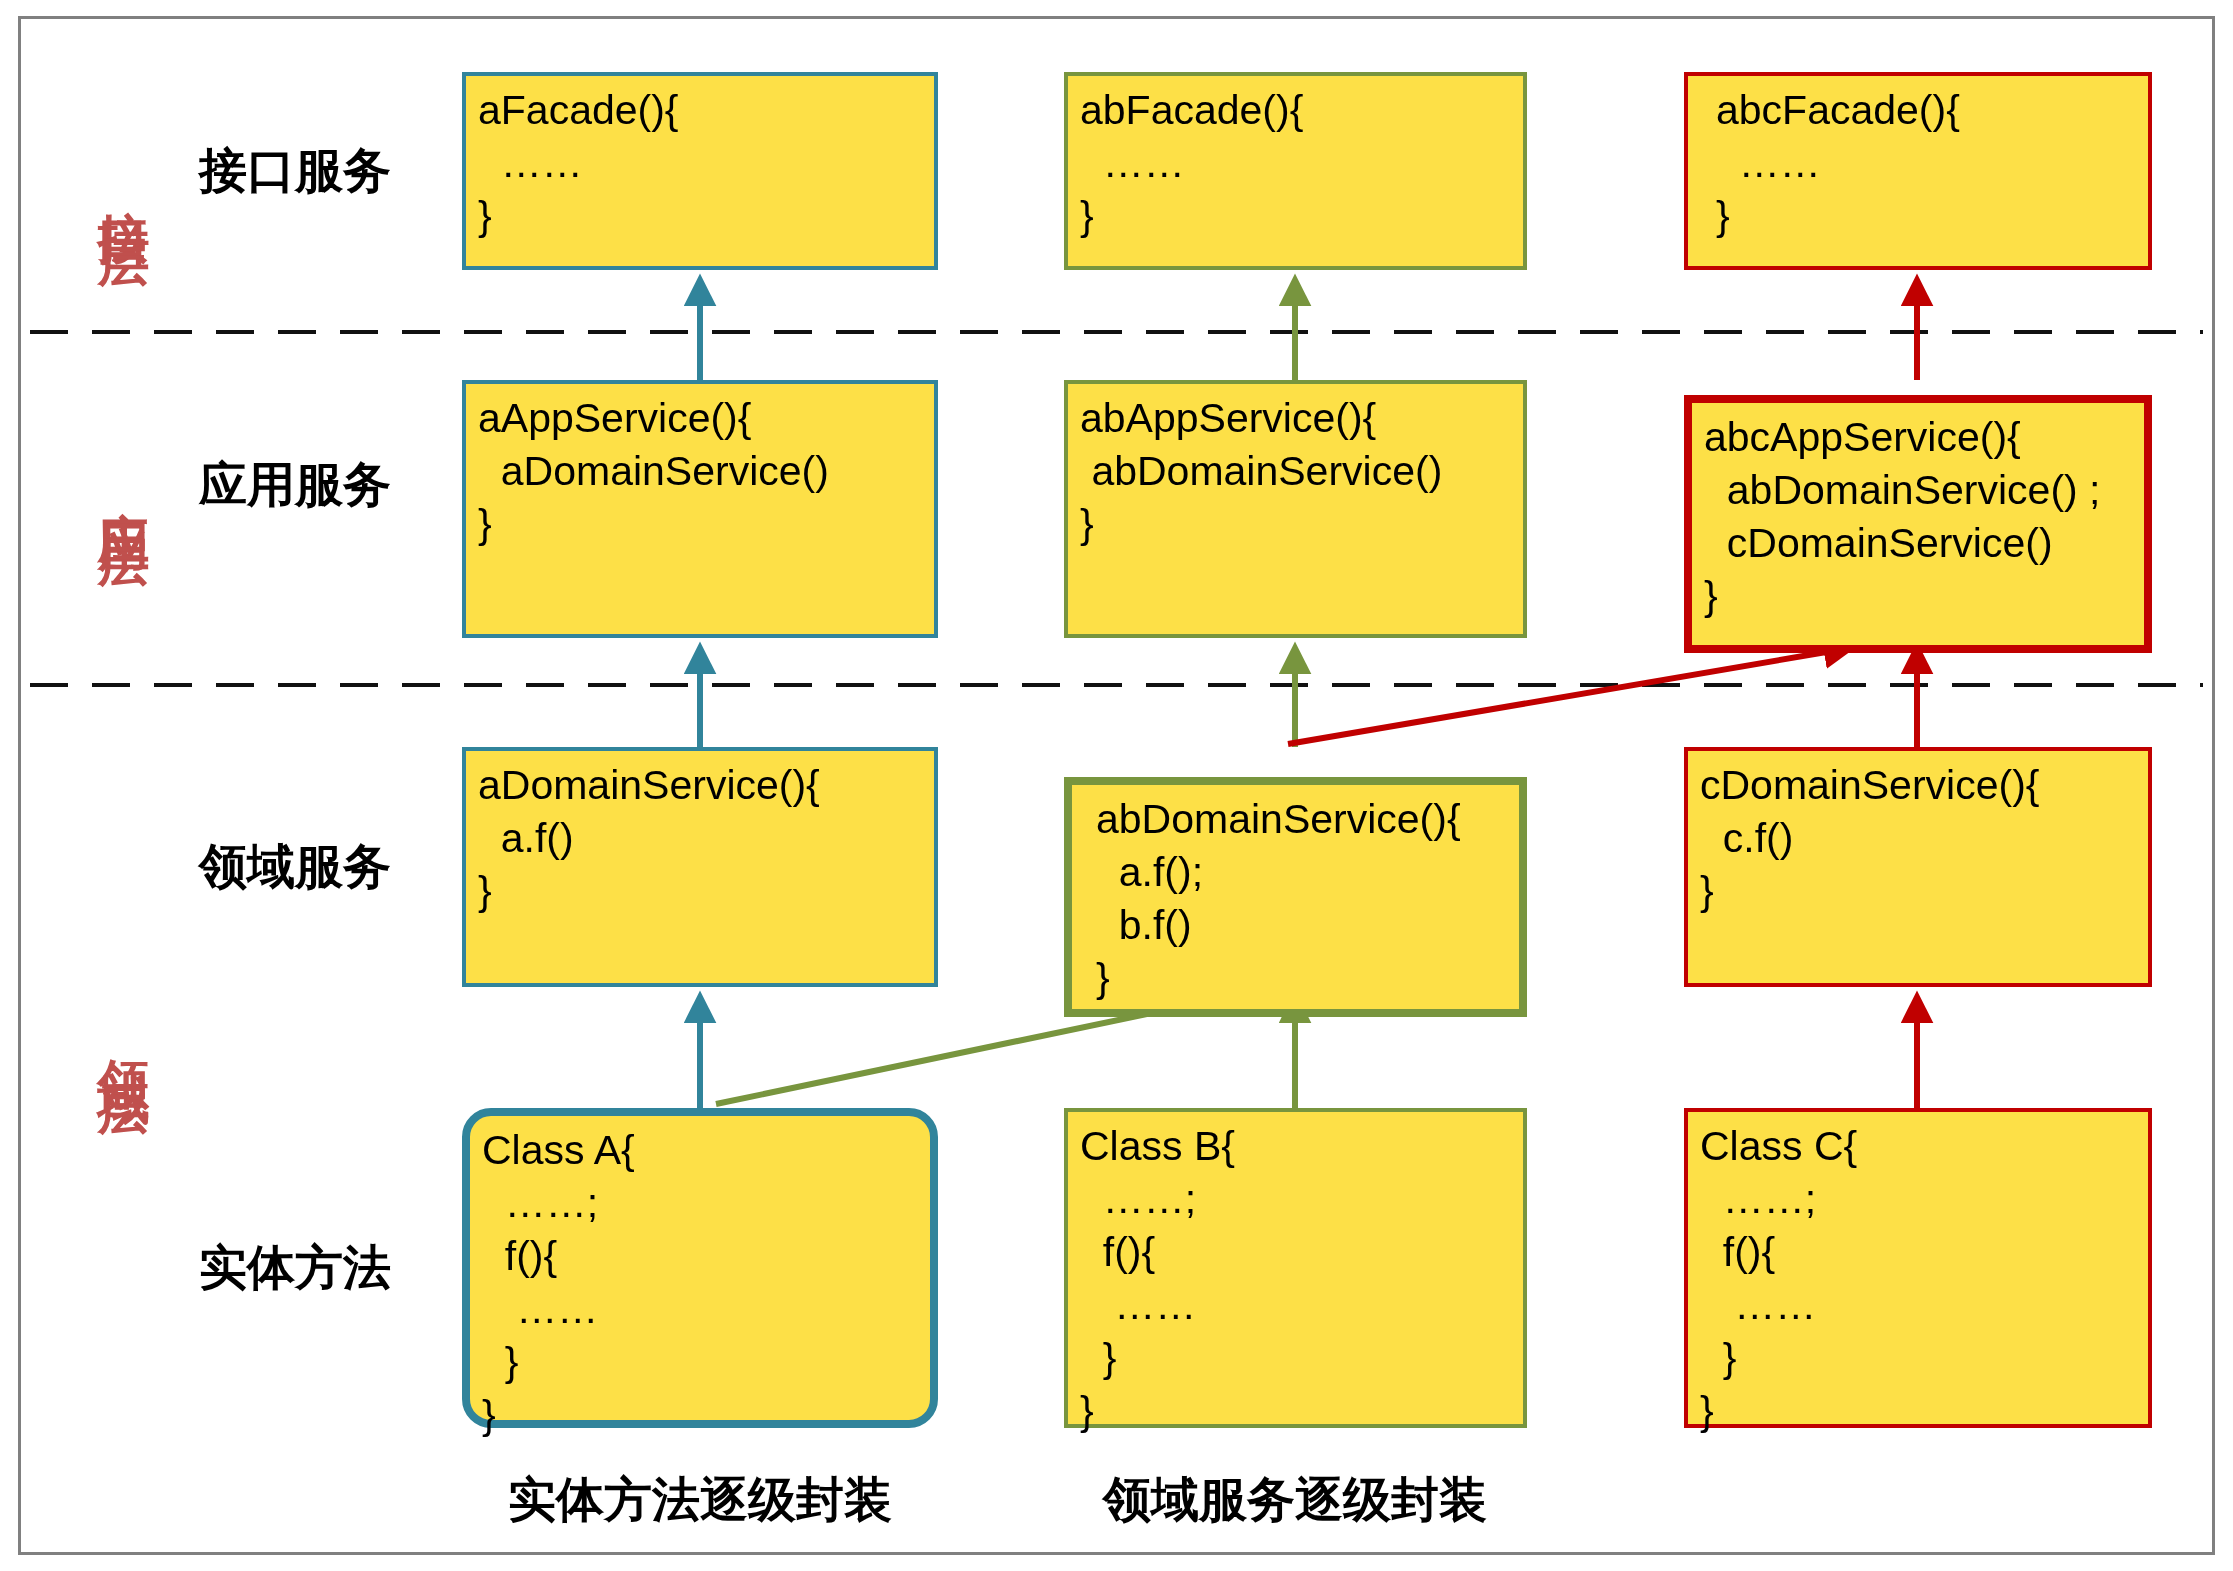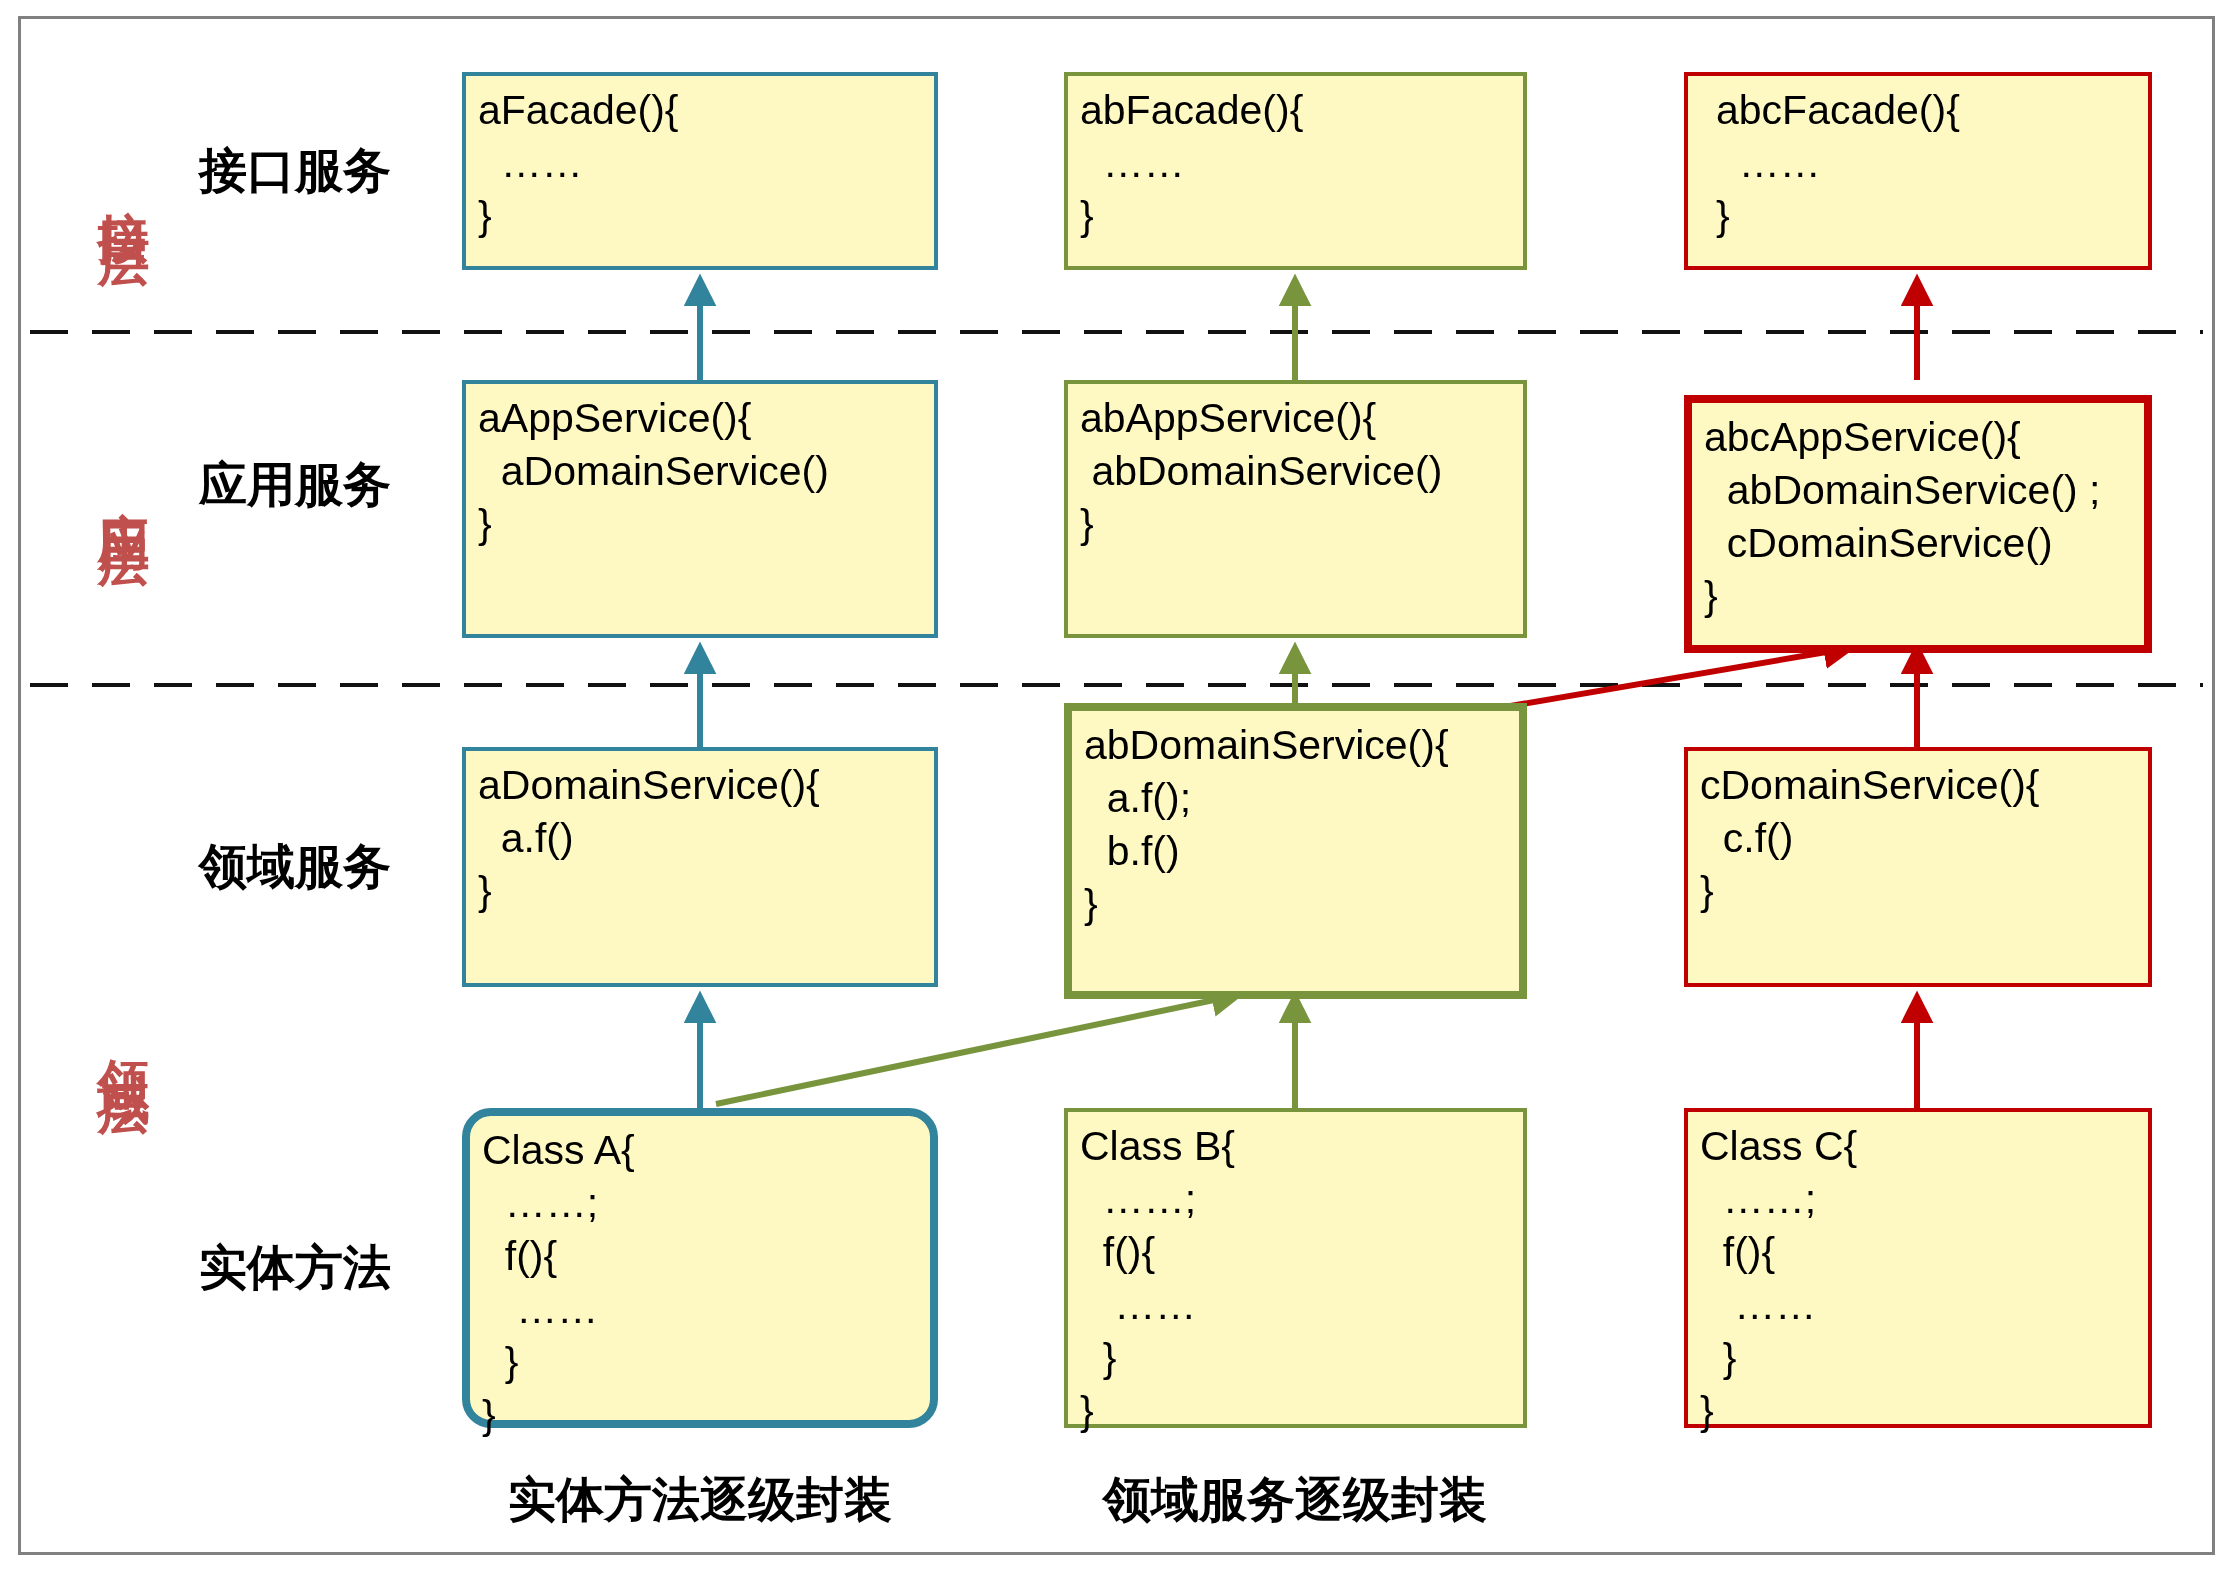--- a/index.html
+++ b/index.html
@@ -35,21 +35,21 @@
     line-height:1;
     white-space:nowrap;
   }
   .row-label{
     position:absolute;
     transform:translate(-50%,-50%);
     color:#000;font-size:48px;font-weight:700;white-space:nowrap;
   }
   .box{
     position:absolute;
-    background:#fef9c3;
+    background:#fde047;
     box-sizing:border-box;
   }
   .box.teal{border:4px solid var(--teal);}
   .box.green{border:4px solid var(--green);}
   .box.red{border:4px solid var(--red);}
   .box.thick.teal{border-width:8px;border-radius:29px;}
   .box.thick.green{border-width:8px;}
   .box.thick.red{border-width:8px;margin-top:15px;}
   .code{
     white-space:pre;
@@ -138,21 +138,21 @@
   <div class="box green" style="left:1064px;top:72px;width:463px;height:198px;">
     <div class="code">abFacade(){
   ……
 }</div>
   </div>
   <div class="box green" style="left:1064px;top:380px;width:463px;height:258px;">
     <div class="code">abAppService(){
  abDomainService()
 }</div>
   </div>
-  <div class="box green thick" style="left:1064px;top:703px;width:463px;height:296px;">
+  <div class="box green thick" style="left:1064px;top:777px;width:463px;height:240px;padding-left:12px;">
     <div class="code">abDomainService(){
   a.f();
   b.f()
 }</div>
   </div>
   <div class="box green" style="left:1064px;top:1108px;width:463px;height:320px;">
     <div class="code">Class B{
   ……;
   f(){
    ……

